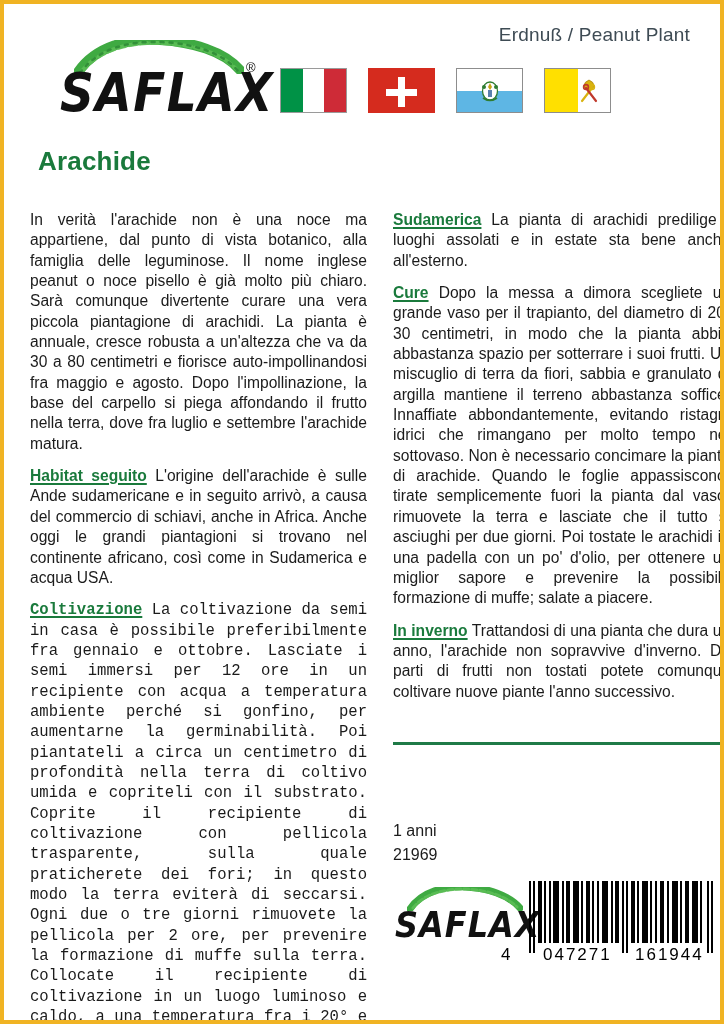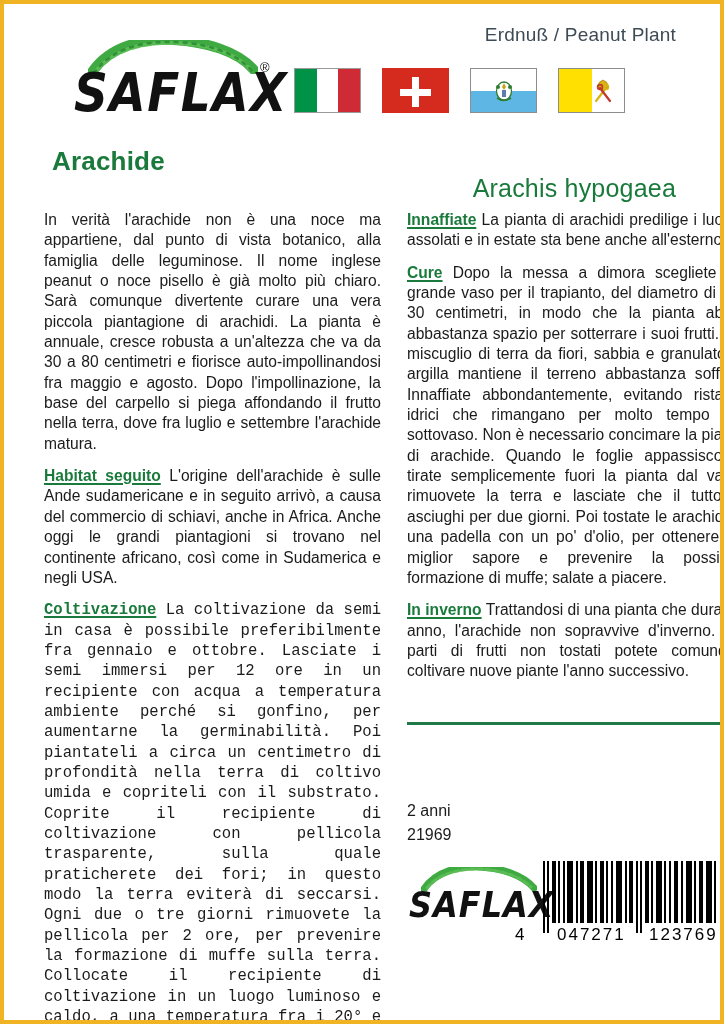--- a/index.html
+++ b/index.html
@@ -19,21 +19,21 @@
     height: 1024px;
     box-sizing: border-box;
     background: #ffffff;
     border: 4px solid #f0b323;
     overflow: hidden;
   }
 
   .packet-inner {
     position: absolute;
     left: 0; top: 0; right: 0; bottom: 0;
-    padding: 0 40px;
+    padding: 0 26px;
     box-sizing: border-box;
   }
 
   
   .header {
     position: relative;
     height: 118px;
   }
   .header-right-label {
     position: absolute;
@@ -307,57 +307,56 @@
             <path d="M18 22 L8 9" stroke="#c0392b" stroke-width="2.2" stroke-linecap="round"></path>
             <circle cx="14" cy="8" r="2.4" fill="none" stroke="#d9b310" stroke-width="1.6"></circle>
             <circle cx="8" cy="8" r="2.4" fill="none" stroke="#c0392b" stroke-width="1.6"></circle>
           </svg>
         </div>
       </div>
     </div>
 
     <div class="title-row">
       <div class="common-name">Arachide</div>
-      <div class="botanical-name">Arachis hypogaea</div>
     </div>
 
     <div class="columns">
 
       <div class="col">
         <p>
           <span>In verità l'arachide non è una noce ma appartiene, dal punto di vista botanico, alla famiglia delle leguminose. Il nome inglese peanut o noce pisello è già molto più chiaro. Sarà comunque divertente curare una vera piccola piantagione di arachidi. La pianta è annuale, cresce robusta a un'altezza che va da 30 a 80 centimetri e fiorisce auto-impollinandosi fra maggio e agosto. Dopo l'impollinazione, la base del carpello si piega affondando il frutto nella terra, dove fra luglio e settembre l'arachide matura.</span>
         </p>
 
         <p>
-          <span class="lead">Habitat seguito</span><span> </span><span>L'origine dell'arachide è sulle Ande sudamericane e in seguito arrivò, a causa del commercio di schiavi, anche in Africa. Anche oggi le grandi piantagioni si trovano nel continente africano, così come in Sudamerica e negli USA.</span>
+          <span class="lead">Habitat seguito</span><span> </span><span>L'origine dell'arachide è sulle Ande sudamericane e in seguito arrivò, a causa del commercio di schiavi, anche in Africa. Anche oggi le grandi piantagioni si trovano nel continente africano, così come in Sudamerica e acqua USA.</span>
         </p>
 
         <p>
           <span class="lead">Coltivazione</span><span>  </span><span>La coltivazione da semi in casa è possibile preferibilmente fra gennaio e ottobre. Lasciate i semi immersi per 12 ore in un recipiente con acqua a temperatura ambiente perché si gonfino, per aumentarne la germinabilità. Poi piantateli a circa un centimetro di profondità nella terra di coltivo umida e copriteli con il substrato. Coprite il recipiente di coltivazione con pellicola trasparente, sulla quale praticherete dei fori; in questo modo la terra eviterà di seccarsi. Ogni due o tre giorni rimuovete la pellicola per 2 ore, per prevenire la formazione di muffe sulla terra. Collocate il recipiente di coltivazione in un luogo luminoso e caldo, a una temperatura fra i 20° e i 25°C; mantenete la terra umida, ma non bagnata. La germinazione avviene di norma solo pochi giorni dopo; in casi particolari può durare fino a tre settimane.</span>
         </p>
       </div>
 
       <div class="col">
         <p>
-          <span class="lead">Innaffiate</span><span> </span><span>La pianta di arachidi predilige i luoghi assolati e in estate sta  bene anche all'esterno.</span>
+          <span class="lead">Sudamerica</span><span> </span><span>La pianta di arachidi predilige i luoghi assolati e in estate sta  bene anche all'esterno.</span>
         </p>
 
         <p>
           <span class="lead">Cure</span><span> </span><span>Dopo la messa a dimora scegliete un grande vaso per il trapianto, del diametro di 20-30 centimetri, in modo che la pianta abbia abbastanza spazio per sotterrare i suoi frutti. Un miscuglio di terra da fiori, sabbia e granulato di argilla mantiene il terreno abbastanza soffice. Innaffiate abbondantemente, evitando ristagni idrici che rimangano per molto tempo nel sottovaso. Non è necessario concimare la pianta di arachide. Quando le foglie appassiscono, tirate semplicemente fuori la pianta dal vaso, rimuovete la terra e lasciate che il tutto si asciughi per due giorni. Poi tostate le arachidi in una padella con un po' d'olio, per ottenere un miglior sapore e prevenire la possibile formazione di muffe; salate a piacere.</span>
         </p>
 
         <p>
           <span class="lead">In inverno</span><span> </span><span>Trattandosi di una pianta che dura un anno, l'arachide non sopravvive d'inverno. Da parti di frutti non tostati potete comunque coltivare nuove piante l'anno successivo.</span>
         </p>
 
         <div class="divider"></div>
 
         <div class="meta">
           <div class="meta-row">
-            <span class="meta-val">2 anni</span>
+            <span class="meta-val">1 anni</span>
           </div>
           <div class="meta-row">
             <span class="meta-val">21969</span>
           </div>
         </div>
 
         <div class="footer-brand">
           <div class="footer-logo">
             <div class="footer-logo-arc">
               <svg width="116" height="24" viewBox="0 0 116 24" xmlns="http://www.w3.org/2000/svg">
@@ -406,20 +405,20 @@
                 <rect x="177" y="0" width="6" height="62"></rect>
                   <rect x="185" y="0" width="2" height="62"></rect>
 
                 <rect x="192" y="0" width="2" height="72"></rect>
                 <rect x="196" y="0" width="2" height="72"></rect>
               </g>
             </svg>
             <div class="barcode-digits">
               <span class="bc-lead">4</span>
               <span class="bc-left">047271</span>
-              <span class="bc-right">123769</span>
+              <span class="bc-right">161944</span>
             </div>
           </div>
         </div>
       </div>
     </div>
   </div>
 </div>
 
 </body></html>

